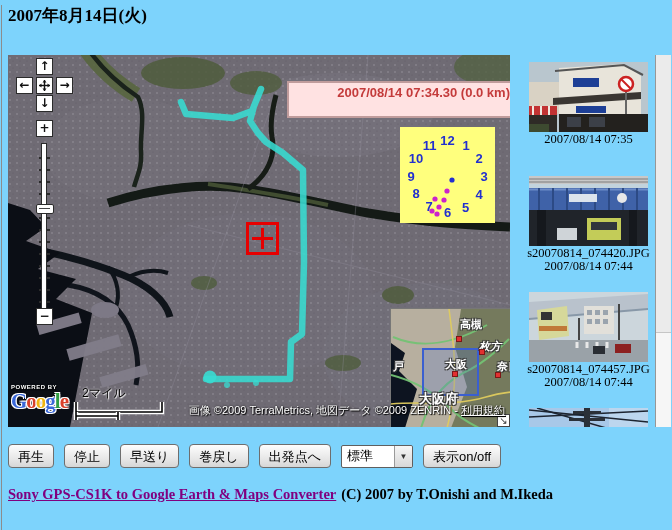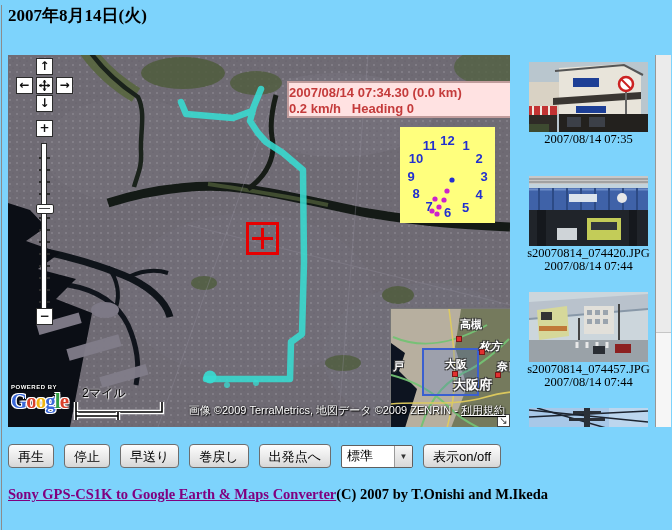--- a/index.html
+++ b/index.html
@@ -23,21 +23,21 @@
                border-radius:2px;cursor:pointer;}
   .zoom-handle:after{content:"";position:absolute;left:2px;top:3px;width:11px;height:1px;background:#444;}
 
   
   .mtype{position:absolute;height:18px;line-height:18px;text-align:center;background:#fff;
          border:1px solid #000;font-size:12px;color:#000;cursor:pointer;box-sizing:border-box;margin-top:28px;}
   .mtype.sel{font-weight:bold;border:2px solid #6f9ddf;height:20px;line-height:17px;}
 
   
   .status{position:absolute;left:279px;top:26px;width:225px;height:37px;background:#ffe2e2;
-          border:2px solid #c09c9c;box-sizing:border-box;text-align:left;
+          border:2px solid #c09c9c;box-sizing:border-box;text-align:right;
           font:bold 13px "Liberation Sans",sans-serif;color:#c43b3b;padding-top:2px;}
   .status div{line-height:16px;white-space:pre;}
 
   
   .clock{position:absolute;left:392px;top:72px;width:95px;height:96px;background:#ffff7d;}
   .clock .num{position:absolute;transform:translate(-50%,-50%);font:bold 13px "Liberation Sans",sans-serif;color:#2230cf;}
   .clock svg{position:absolute;left:0;top:0;}
 
   
   .marker{position:absolute;left:238px;top:167px;width:33px;height:33px;border:3px solid #e60000;box-sizing:border-box;}
@@ -86,21 +86,21 @@
                    border-radius:4px;cursor:pointer;}
   .sel{display:inline-flex;width:72px;height:23px;border:1px solid #5f5f5f;border-radius:2px;background:#fff;
        align-items:center;font:13px "Liberation Sans",sans-serif;cursor:pointer;box-sizing:border-box;}
   .sel .val{flex:1;padding-left:5px;}
   .sel .arrow{width:17px;height:21px;background:linear-gradient(#f6f6f6,#d8d8d8);border-left:1px solid #9a9a9a;
               border-radius:0 2px 2px 0;text-align:center;line-height:21px;font-size:8px;color:#333;}
 
   
   .footer{position:absolute;left:8px;top:486px;font:bold 14.5px "Liberation Serif",serif;color:#000;}
   .footer a{color:#800080;text-decoration:underline;cursor:pointer;}
-  .footer span{}
+  .footer span{margin-left:5px;}
 </style>
 </head>
 <body>
 
 <div id="app">
   <div class="frame-line"></div>
   <h1 class="title">2007年8月14日(火)</h1>
 
   <div class="map">
 
@@ -182,21 +182,20 @@
     <div class="zoom-track"></div>
     <div class="zoom-handle"></div>
     <div class="ctl-btn" style="left:28px;top:253px">−</div>
 
     <div class="mtype" style="left:279px;top:2px;width:64px">地図</div>
     <div class="mtype sel" style="left:346px;top:1px;width:82px">航空写真</div>
     <div class="mtype" style="left:431px;top:2px;width:69px">地図+写真</div>
 
     <div class="status">
       <div>2007/08/14 07:34.30 (0.0 km)</div>
-      <div>0.2 km/h   Heading 0</div>
     </div>
 
     <div class="clock">
       <span class="num" style="left:47.5px;top:13px">12</span>
       <span class="num" style="left:66px;top:17.5px">1</span>
       <span class="num" style="left:79px;top:31px">2</span>
       <span class="num" style="left:84px;top:49px">3</span>
       <span class="num" style="left:79px;top:67px">4</span>
       <span class="num" style="left:65.5px;top:80px">5</span>
       <span class="num" style="left:47.5px;top:85px">6</span>
@@ -235,21 +234,21 @@
           <path d="M58,0 C62,30 66,60 62,90 C60,104 58,112 56,119"></path>
           <path d="M0,95 C30,92 60,98 95,88 C105,85 112,84 120,83"></path>
         </g>
       </svg>
       <div class="mm-viewport"></div>
       <div id="mm-labels">
           <span class="mm-label" style="left: 69px; top: 8px; font-size: 11px;">高槻</span>
           <span class="mm-label" style="left: 88px; top: 30px; font-size: 11px; font-style: italic;">枚方</span>
           <span class="mm-label" style="left: 106px; top: 50px; font-size: 11px;">奈良</span>
           <span class="mm-label" style="left: 54px; top: 48px; font-size: 11px;">大阪</span>
-          <span class="mm-label" style="left: 28px; top: 67px; font-size: 13px; margin-left: 34px;">大阪府</span>
+          <span class="mm-label" style="left: 28px; top: 81px; font-size: 13px;">大阪府</span>
           <span class="mm-label" style="left: 2px; top: 50px; font-size: 11px;">戸</span>
           <div class="mm-dot" style="left: 65px; top: 27px;"></div>
           <div class="mm-dot" style="left: 88px; top: 40px;"></div>
           <div class="mm-dot" style="left: 104px; top: 63px;"></div>
           <div class="mm-dot" style="left: 61px; top: 62px;"></div>
         </div>
       <div class="mm-collapse">↘</div>
     </div>
 
     <div class="glogo">

